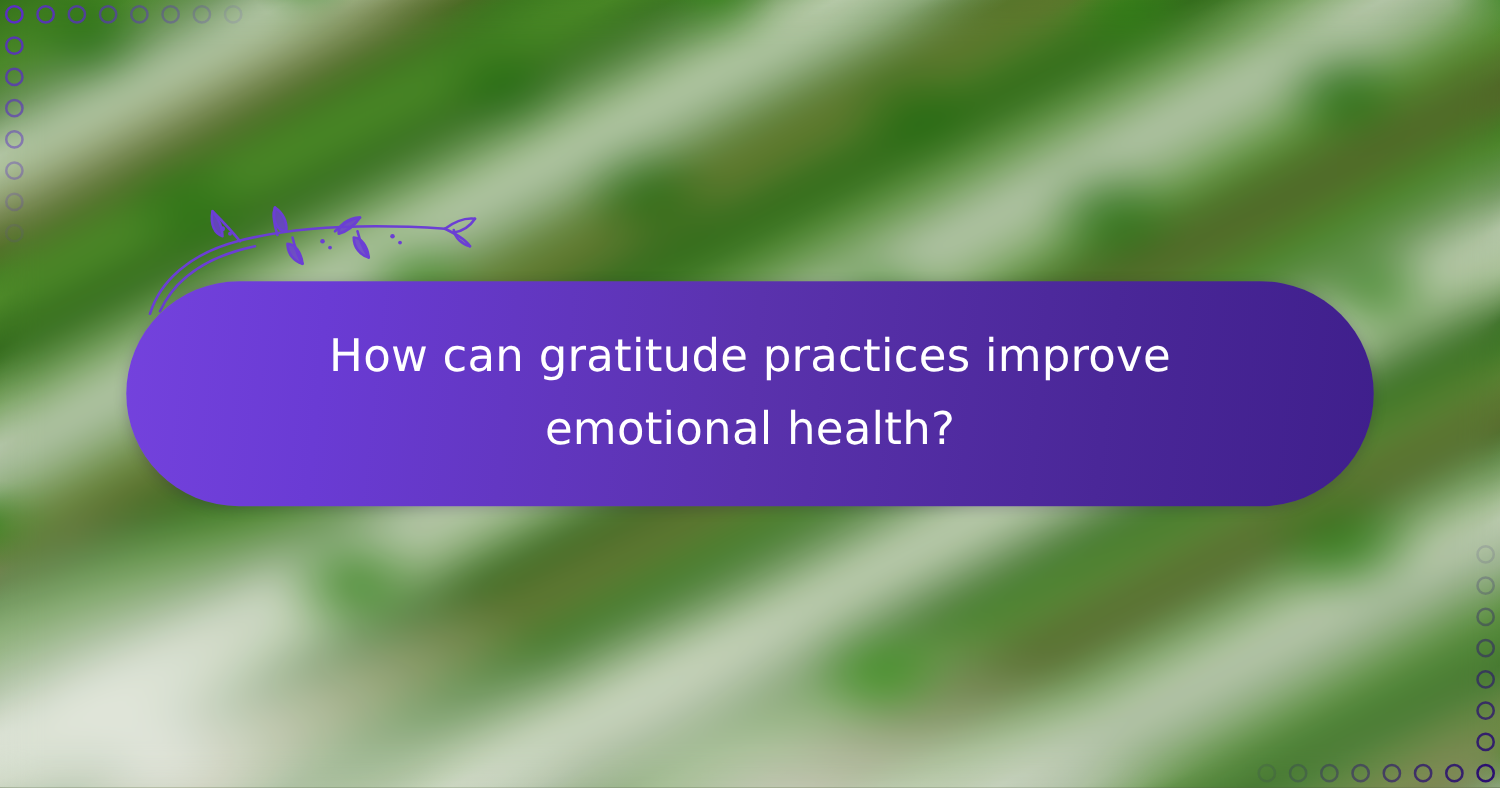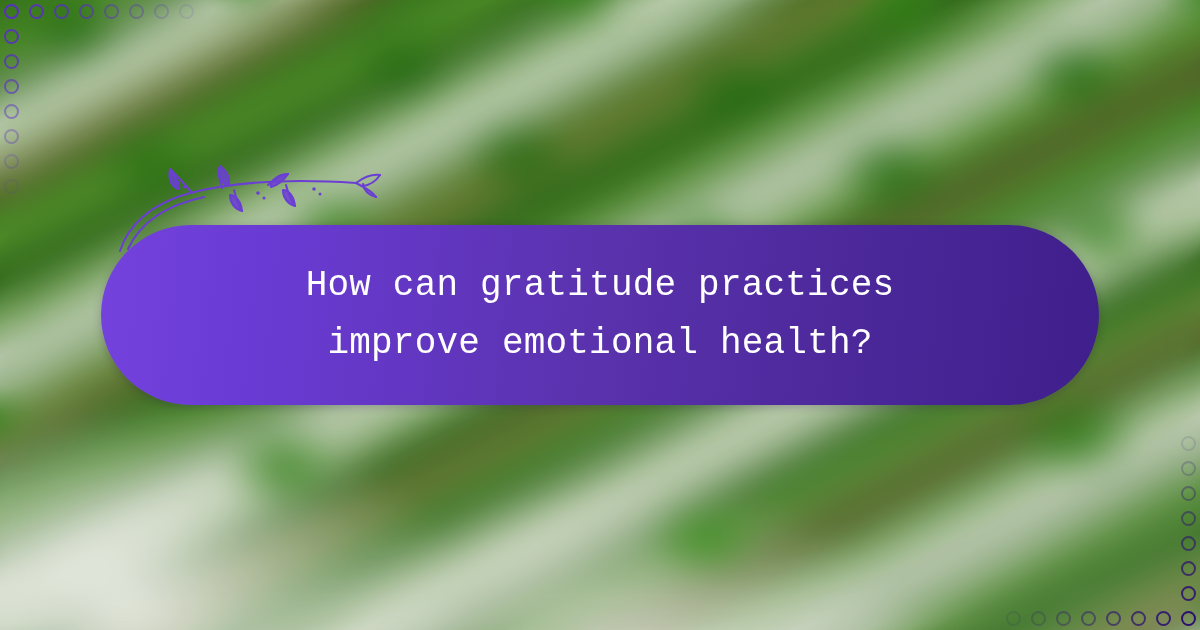--- a/index.html
+++ b/index.html
@@ -143,21 +143,20 @@
     top: 225px;
     width: 998px;
     height: 180px;
     border-radius: 90px;
     background: linear-gradient(96deg, #7442dd 0%, #6a3bd4 16%, #5a32ad 50%, #4a2798 78%, #3f1f8c 100%);
     z-index: 5;
     display: flex;
     align-items: center;
     justify-content: center;
     box-shadow: 0 2px 10px rgba(30,10,70,0.22);
-    font-family: Liberation Mono, monospace;
   }
 
   .pill-text {
     color: #ffffff;
     font-size: 36px;
     line-height: 58px;
     font-weight: 400;
     text-align: center;
     letter-spacing: 0.2px;
     max-width: 740px;

